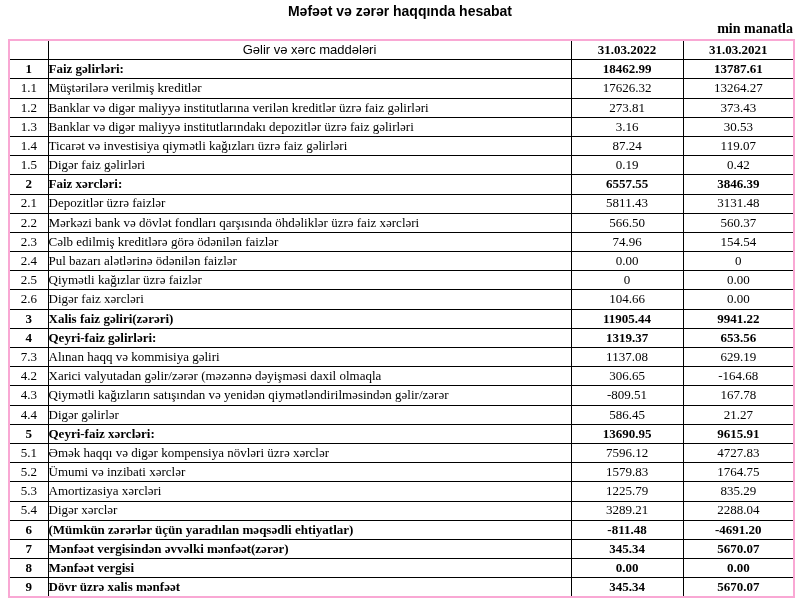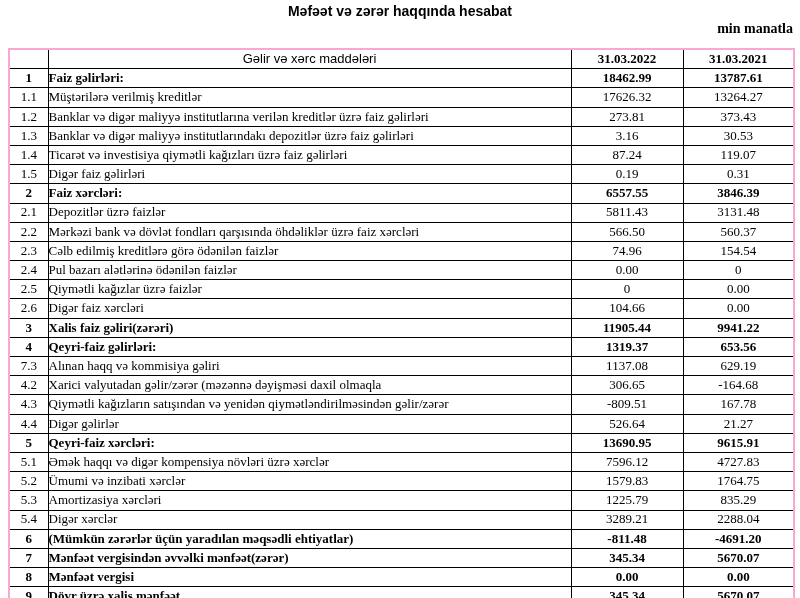--- a/index.html
+++ b/index.html
@@ -24,21 +24,21 @@
     padding-top: 3px;
     letter-spacing: 0px;
   }
   .unit-note {
     text-align: right;
     font-family: "Liberation Serif", "DejaVu Serif", serif;
     font-weight: bold;
     font-size: 14px;
     padding-right: 7px;
     margin-top: 2px;
-    margin-bottom: 11px;
+    margin-bottom: 2px;
   }
   table.pnl {
     border-collapse: collapse;
     table-layout: fixed;
     margin-left: 8px;
     width: 785px;
     font-family: "Liberation Serif", "DejaVu Serif", serif;
     font-size: 13px;
   }
   table.pnl col.c-num  { width: 39px; }
@@ -133,21 +133,21 @@
         <tr>
           <td class="num">1.4</td>
           <td class="label">Ticarət və investisiya qiymətli kağızları üzrə faiz gəlirləri</td>
           <td class="val">87.24</td>
           <td class="val">119.07</td>
         </tr>
         <tr>
           <td class="num">1.5</td>
           <td class="label">Digər faiz gəlirləri</td>
           <td class="val">0.19</td>
-          <td class="val">0.31</td>
+          <td class="val">0.42</td>
         </tr>
         <tr class="bold">
           <td class="num">2</td>
           <td class="label">Faiz xərcləri:</td>
           <td class="val">6557.55</td>
           <td class="val">3846.39</td>
         </tr>
         <tr>
           <td class="num">2.1</td>
           <td class="label">Depozitlər üzrə faizlər</td>
@@ -210,21 +210,21 @@
         </tr>
         <tr>
           <td class="num">4.3</td>
           <td class="label">Qiymətli kağızların satışından və yenidən qiymətləndirilməsindən gəlir/zərər</td>
           <td class="val">-809.51</td>
           <td class="val">167.78</td>
         </tr>
         <tr>
           <td class="num">4.4</td>
           <td class="label">Digər gəlirlər</td>
-          <td class="val">526.64</td>
+          <td class="val">586.45</td>
           <td class="val">21.27</td>
         </tr>
         <tr class="bold">
           <td class="num">5</td>
           <td class="label">Qeyri-faiz xərcləri:</td>
           <td class="val">13690.95</td>
           <td class="val">9615.91</td>
         </tr>
         <tr>
           <td class="num">5.1</td>

